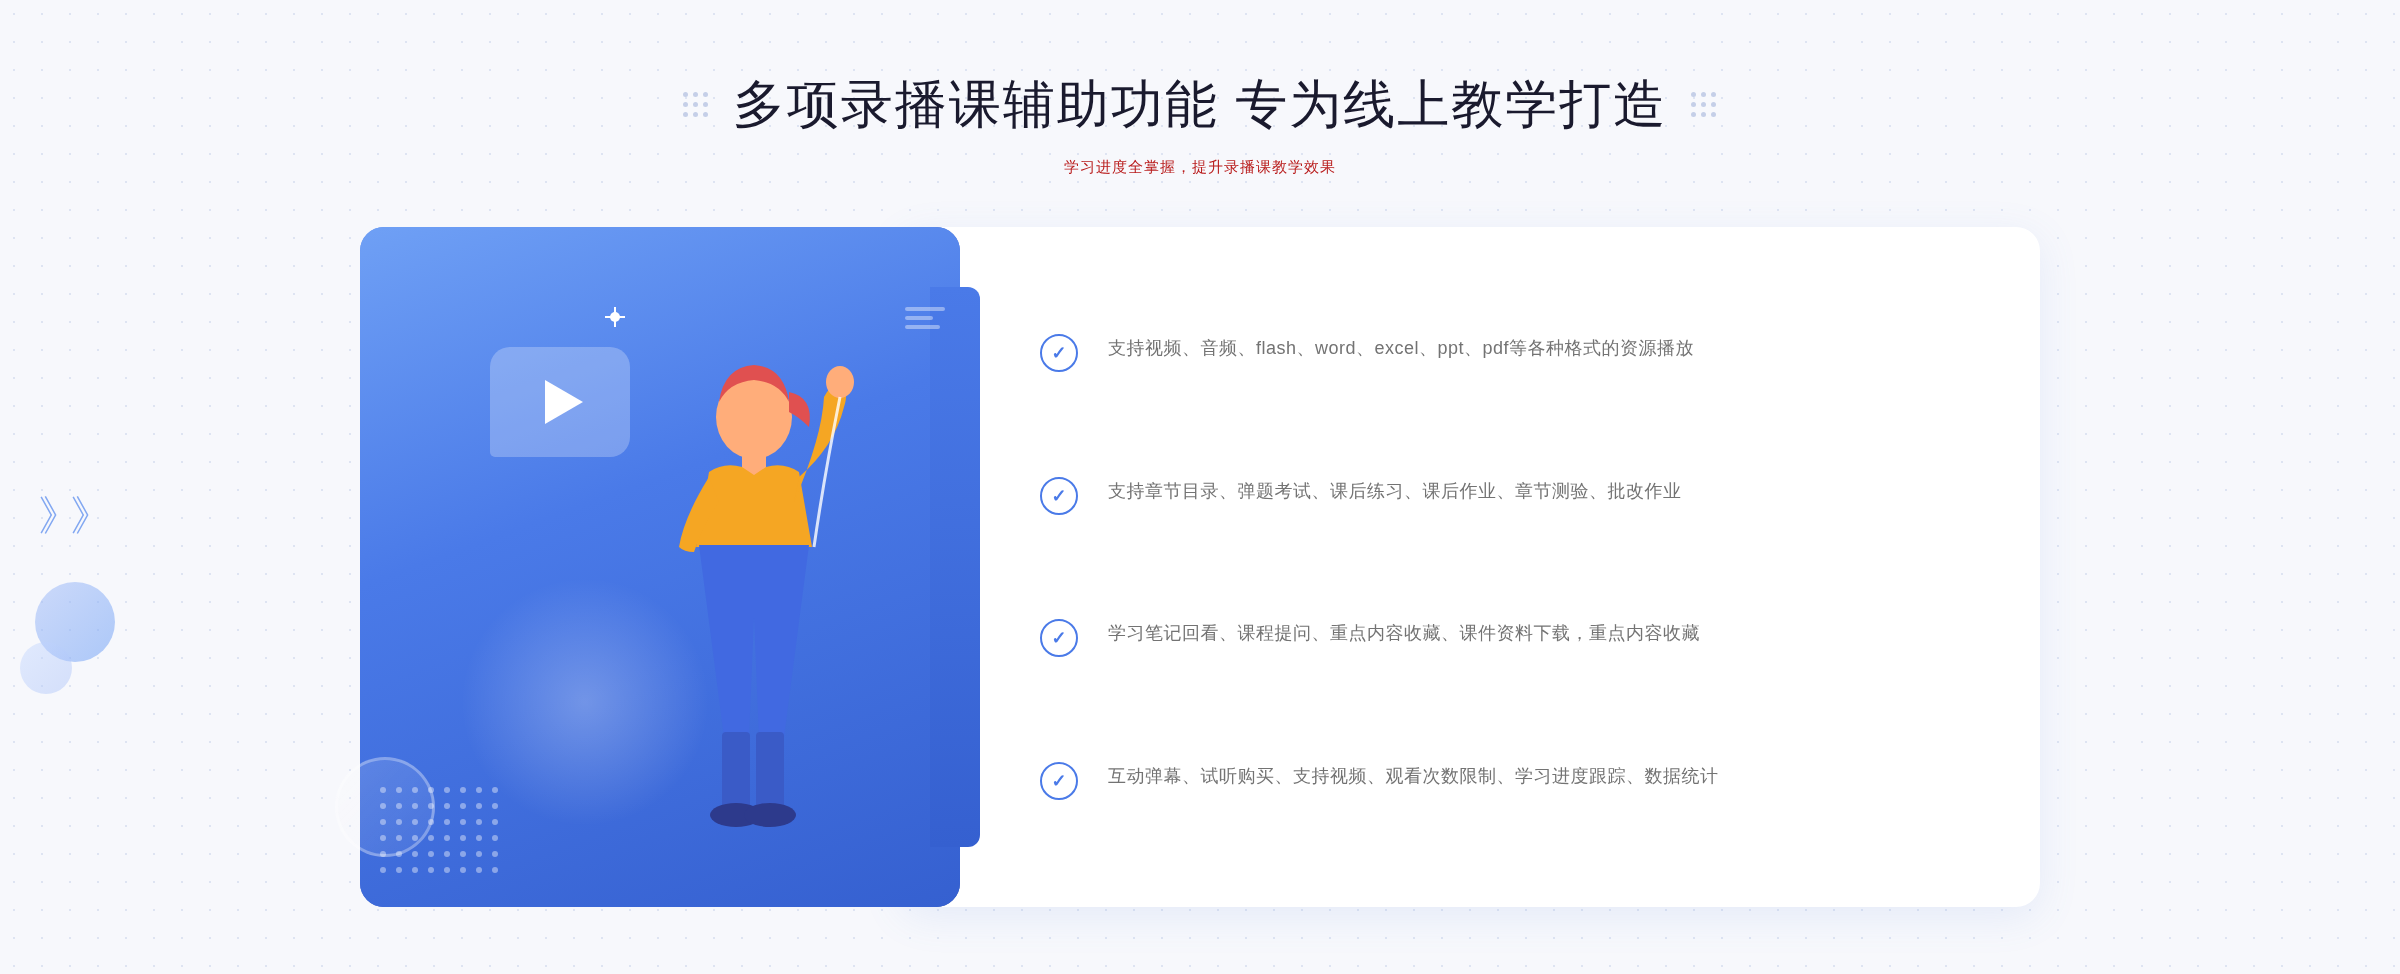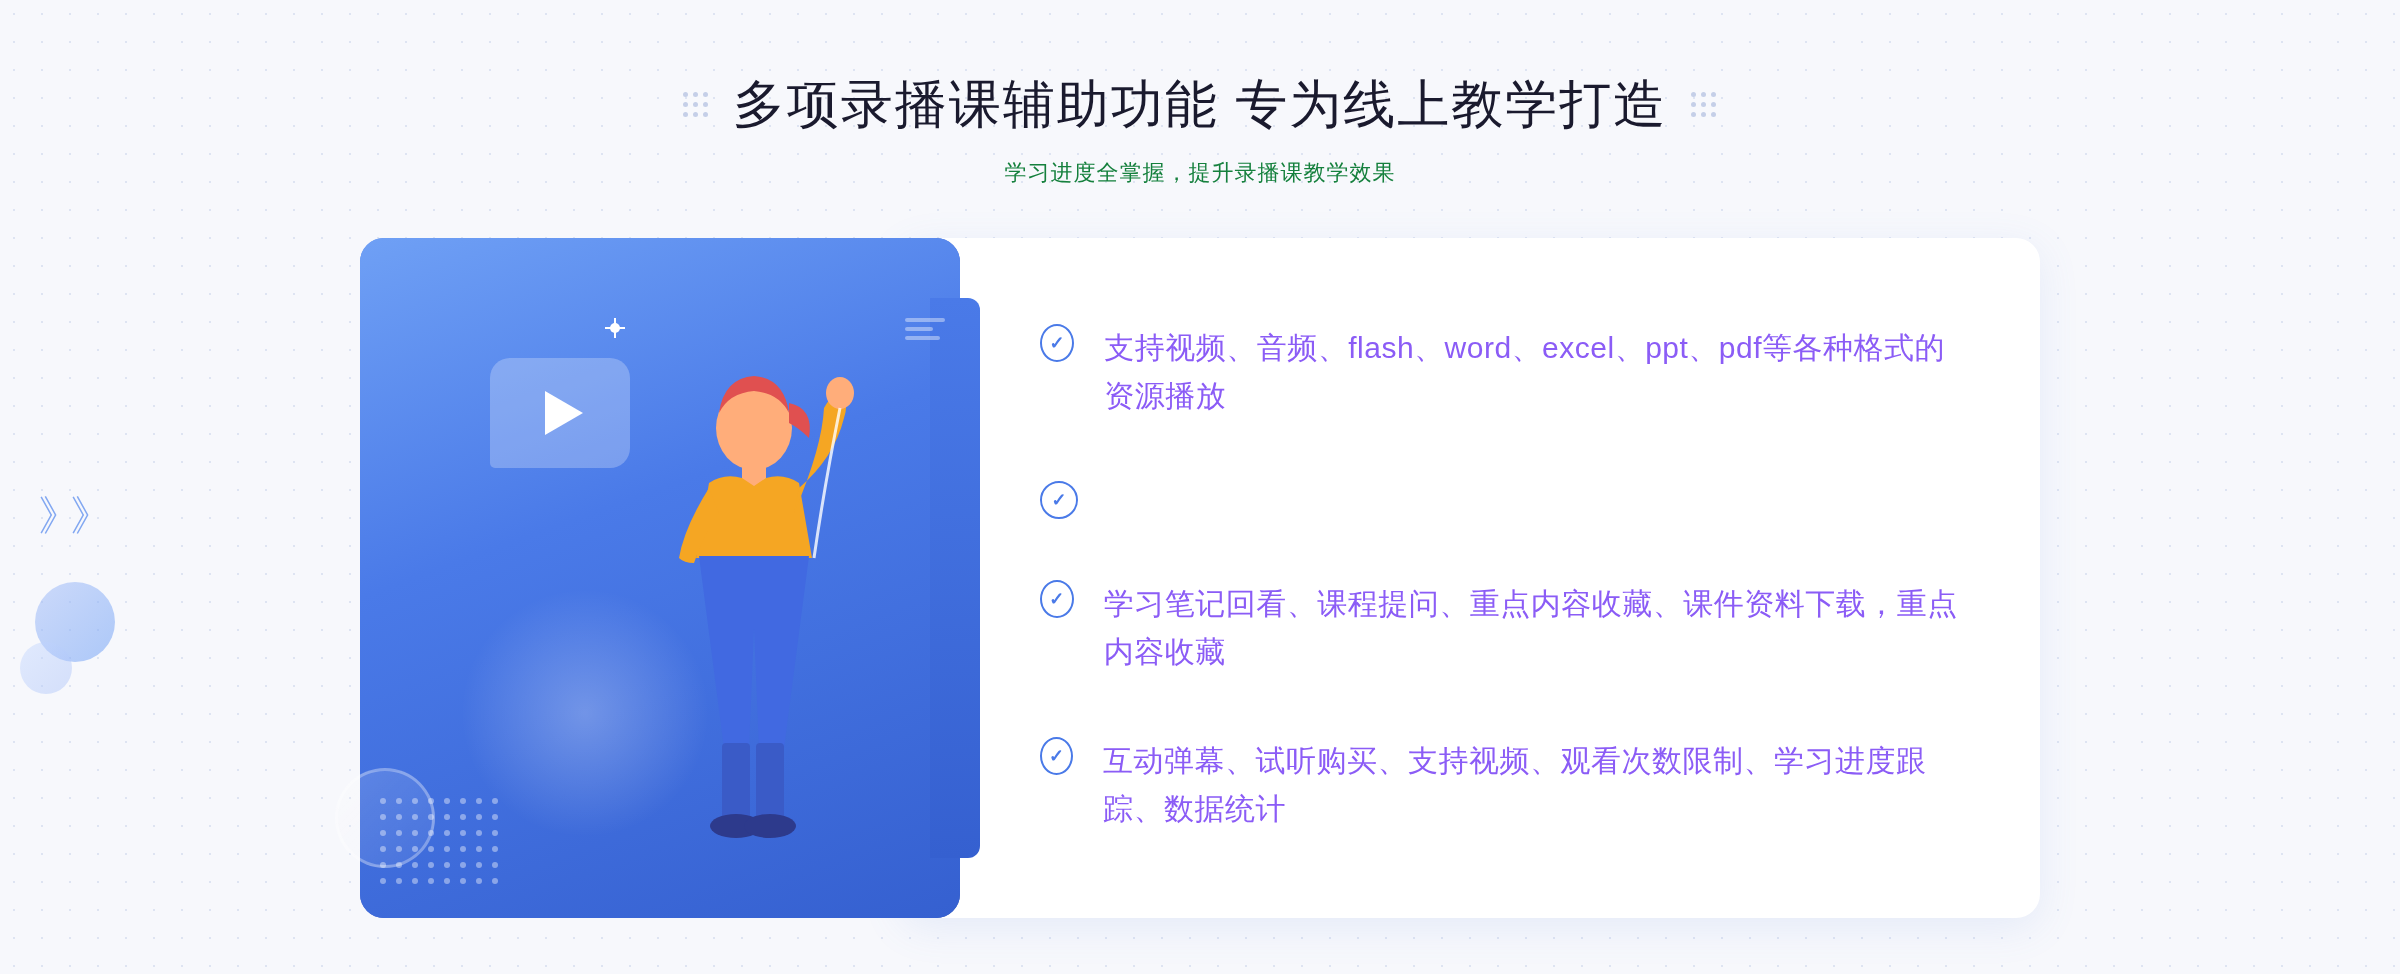--- a/index.html
+++ b/index.html
@@ -73,22 +73,22 @@
     }
 
     .header-title {
       font-size: 52px;
       font-weight: 400;
       color: #1a1a2e;
       letter-spacing: 2px;
     }
 
     .header-subtitle {
-      font-size: 22px;
-      color: #15803d;
+      font-size: 15px;
+      color: #b91c1c;
       letter-spacing: 1px;
     }
 
     
     .main-content {
       display: flex;
       align-items: stretch;
       width: 1680px;
       margin-top: 30px;
       position: relative;
@@ -235,22 +235,22 @@
 
     .check-circle::after {
       content: '✓';
       color: #4a7ae8;
       font-size: 18px;
       font-weight: bold;
       line-height: 1;
     }
 
     .feature-text {
-      font-size: 30px;
-      color: #8b5cf6;
+      font-size: 18px;
+      color: #737373;
       line-height: 1.6;
       letter-spacing: 0.5px;
     }
 
     
     .dot-pattern-overlay {
       position: absolute;
       bottom: 30px;
       left: 20px;
       z-index: 3;
@@ -455,20 +455,21 @@
 
     <div class="features-card">
 
       <div class="feature-item">
         <div class="check-circle"></div>
         <p class="feature-text">支持视频、音频、flash、word、excel、ppt、pdf等各种格式的资源播放</p>
       </div>
 
       <div class="feature-item">
         <div class="check-circle"></div>
+        <p class="feature-text">支持章节目录、弹题考试、课后练习、课后作业、章节测验、批改作业</p>
       </div>
 
       <div class="feature-item">
         <div class="check-circle"></div>
         <p class="feature-text">学习笔记回看、课程提问、重点内容收藏、课件资料下载，重点内容收藏</p>
       </div>
 
       <div class="feature-item">
         <div class="check-circle"></div>
         <p class="feature-text">互动弹幕、试听购买、支持视频、观看次数限制、学习进度跟踪、数据统计</p>

